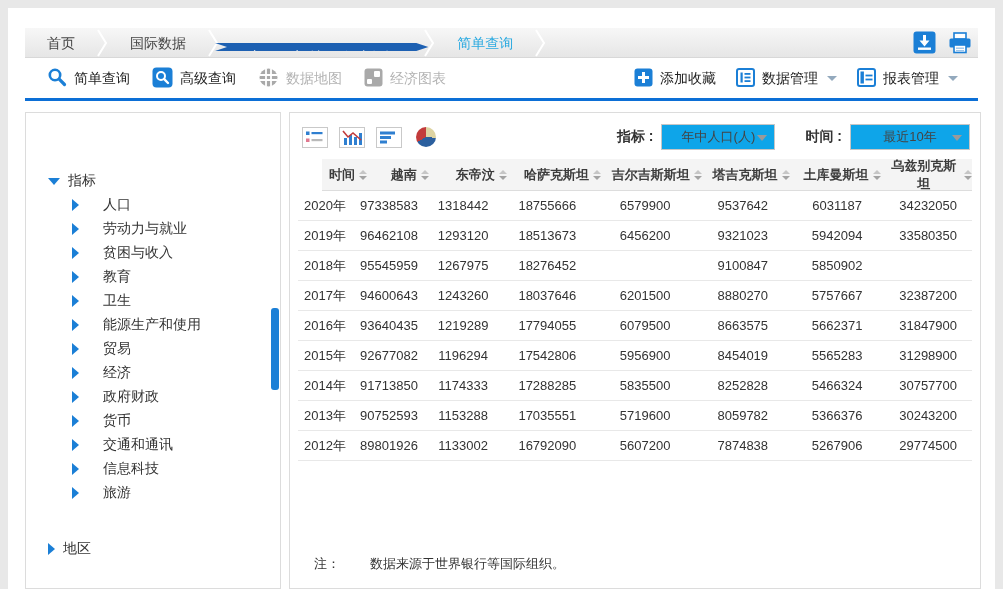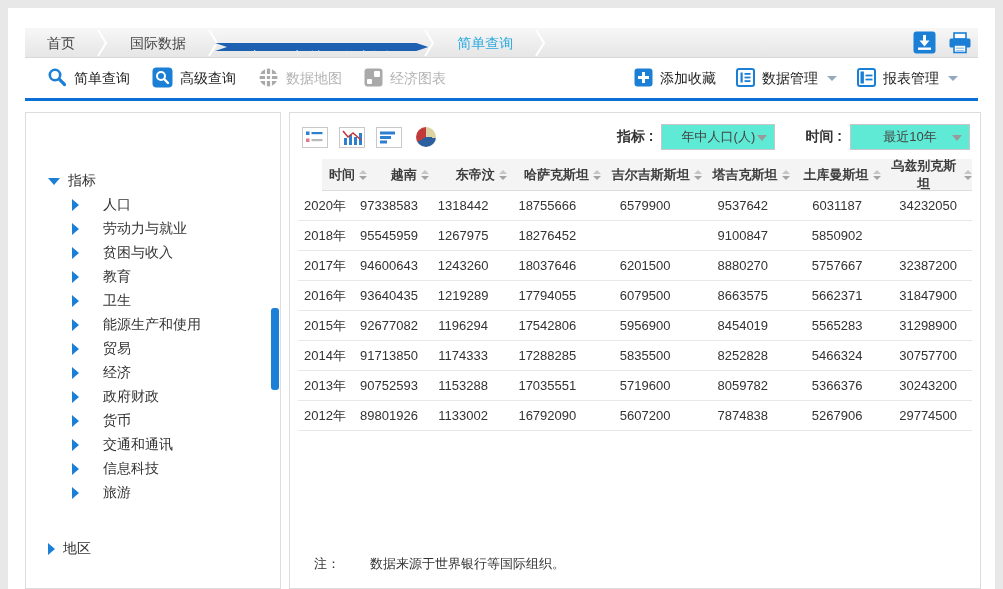--- a/index.html
+++ b/index.html
@@ -55,21 +55,21 @@
   
   .panel-head { position:relative; height:40px; padding:8px 10px 0 12px; display:flex; align-items:center; }
   .view-icons { display:flex; gap:11px; align-items:center; }
   .vicon { width:26px; height:21px; border:1px solid #c9c9c9; background:#fff; display:flex;
     align-items:center; justify-content:center; cursor:pointer; }
   .vicon.noborder { border:none; }
   .pie-shape { width:20px; height:20px; border-radius:50%;
     background:conic-gradient(#ddd3a2 0 95deg, #2b5f9e 95deg 240deg, #c23b3b 240deg 360deg); }
   .filters { margin-left:auto; display:flex; align-items:center; gap:8px; }
   .flabel { font-size:14px; font-weight:bold; color:#333; }
-  .fselect { position:relative; width:114px; height:26px; border:1px solid #c6c6c6; background:#5eead4;
+  .fselect { position:relative; width:114px; height:26px; border:1px solid #c6c6c6; background:#0ea5e9;
     font-size:13px; color:#444; text-align:center; line-height:24px; cursor:pointer; }
   .fselect .caret { position:absolute; right:7px; top:10px; width:0; height:0;
     border-left:5px solid transparent; border-right:5px solid transparent; border-top:6px solid #9a9a9a; }
   .fgap { width:14px; }
 
   
   .tbl { width:calc(100% - 16px); margin:6px 8px 0; }
   .trow { display:flex; align-items:center; height:30px; border-bottom:1px solid #e8e8e8; }
   .trow.head { height:32px; background:#f4f4f4; border-bottom:1px solid #ddd; font-weight:bold;margin-left:24px; }
   .tcell { font-size:13px; color:#333; text-align:center; display:flex; align-items:center; justify-content:center; }
@@ -390,20 +390,30 @@
             <div class="tcell c0">2020年</div>
             <div class="tcell c1">97338583</div>
             <div class="tcell c2">1318442</div>
             <div class="tcell c3">18755666</div>
             <div class="tcell c4">6579900</div>
             <div class="tcell c5">9537642</div>
             <div class="tcell c6">6031187</div>
             <div class="tcell c7">34232050</div>
           </div>
           <div class="trow">
+            <div class="tcell c0">2019年</div>
+            <div class="tcell c1">96462108</div>
+            <div class="tcell c2">1293120</div>
+            <div class="tcell c3">18513673</div>
+            <div class="tcell c4">6456200</div>
+            <div class="tcell c5">9321023</div>
+            <div class="tcell c6">5942094</div>
+            <div class="tcell c7">33580350</div>
+          </div>
+          <div class="trow">
             <div class="tcell c0">2018年</div>
             <div class="tcell c1">95545959</div>
             <div class="tcell c2">1267975</div>
             <div class="tcell c3">18276452</div>
             <div class="tcell c4"></div>
             <div class="tcell c5">9100847</div>
             <div class="tcell c6">5850902</div>
             <div class="tcell c7"></div>
           </div>
           <div class="trow">

